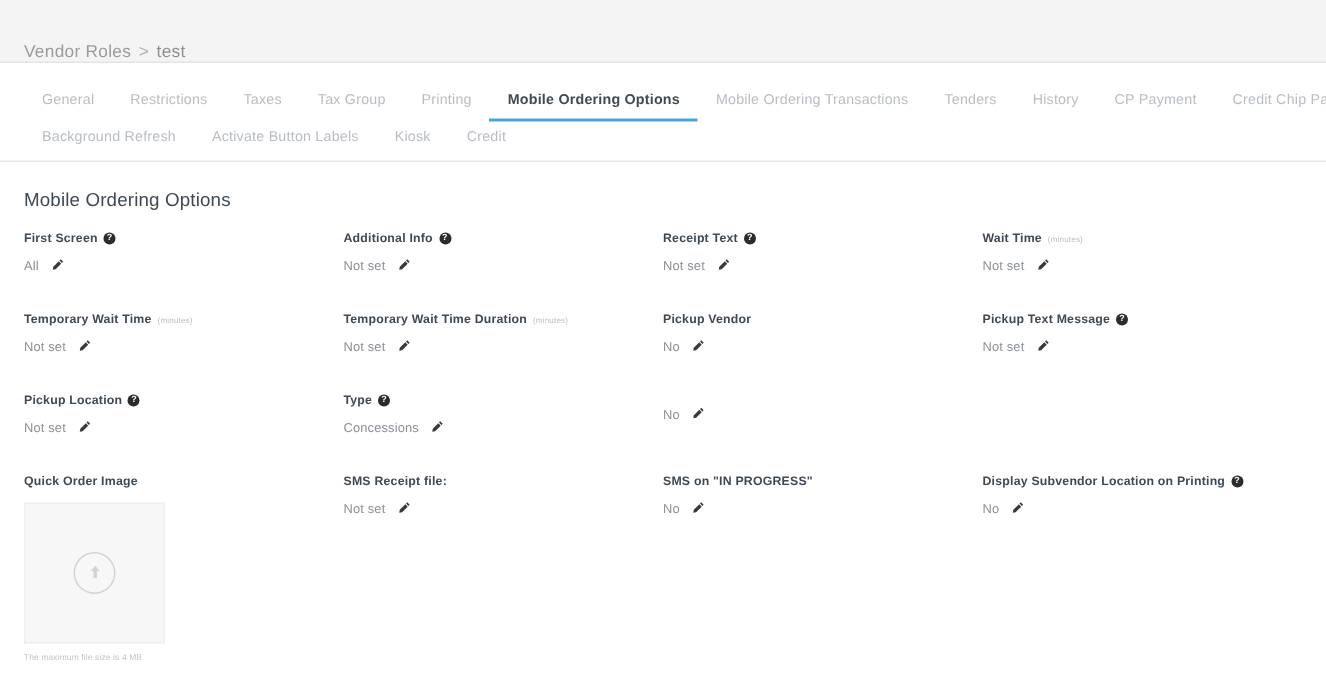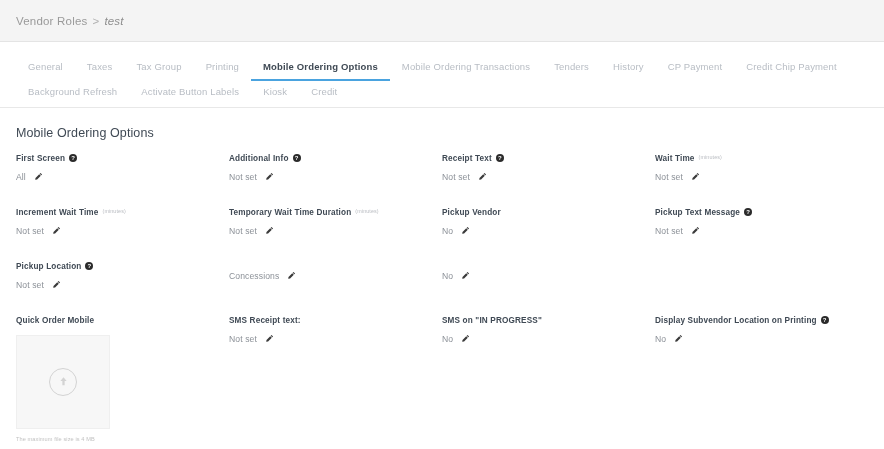--- a/index.html
+++ b/index.html
@@ -19,35 +19,35 @@
     width: 884px;
     height: 449px;
     background: #fff;
   }
   
   .breadcrumb-bar {
     height: 42px;
     background: #f4f4f4;
     border-bottom: 1px solid #e4e4e4;
     display: flex;
-    align-items: center;
+    align-items: flex-end;
     padding: 0 0 0 16px;
     box-sizing: border-box;
   }
   .breadcrumb {
     font-size: 11.5px;
     color: #9a9a9a;
     letter-spacing: .2px;
     display: flex;
     align-items: center;
     gap: 5px;
   }
   .breadcrumb .crumb-link { color: #9a9a9a; }
   .breadcrumb .crumb-sep { color: #b0b0b0; }
-  .breadcrumb .crumb-current { color: #8e8e8e; font-style: italic; }
+  .breadcrumb .crumb-current { color: #8e8e8e; }
 
   
   .tabs-wrap {
     padding: 14px 16px 0 16px;
     border-bottom: 1px solid #e8e8e8;
     background: #fff;
   }
   .tabs-rows {
     display: block;
   }
@@ -89,21 +89,21 @@
   .field {
     margin-bottom: 20px;
     min-height: 34px;
   }
   .field-label {
     font-size: 8.2px;
     font-weight: bold;
     color: #3f4954;
     letter-spacing: .15px;
     display: flex;
-    align-items: flex-start;
+    align-items: flex-end;
     gap: 4px;
     white-space: nowrap;
   }
   .field-sub {
     font-size: 5.4px;
     font-weight: normal;
     color: #b9bcc1;
     letter-spacing: .1px;
   }
   .help-icon {
@@ -179,20 +179,21 @@
       <span class="crumb-link">Vendor Roles</span>
       <span class="crumb-sep">&gt;</span>
       <span class="crumb-current">test</span>
     </div>
   </div>
 
   <div class="tabs-wrap">
     <div class="tabs-rows">
       <div class="tab-row" id="tab-row-1">
           <div class="tab">General</div>
+          <div class="tab">Restrictions</div>
           <div class="tab">Taxes</div>
           <div class="tab">Tax Group</div>
           <div class="tab">Printing</div>
           <div class="tab active">Mobile Ordering Options</div>
           <div class="tab">Mobile Ordering Transactions</div>
           <div class="tab">Tenders</div>
           <div class="tab">History</div>
           <div class="tab">CP Payment</div>
           <div class="tab">Credit Chip Payment</div>
         </div>
@@ -259,21 +260,21 @@
           <span class="field-value">Not set</span>
           <span class="pencil-icon">
             <svg viewBox="0 0 16 16" width="9" height="9" aria-hidden="true">
               <path d="M11.6 1.6l2.8 2.8-1.5 1.5-2.8-2.8zM9.3 3.9l2.8 2.8-6.6 6.6-3.4.6.6-3.4z" fill="#3a3a3a"></path>
             </svg>
           </span>
         </div>
       </div>
       <div class="field">
         <div class="field-label">
-          <span>Increment Wait Time</span>
+          <span>Temporary Wait Time</span>
           <span class="field-sub">(minutes)</span>
         </div>
         <div class="field-value-row">
           <span class="field-value">Not set</span>
           <span class="pencil-icon">
             <svg viewBox="0 0 16 16" width="9" height="9" aria-hidden="true">
               <path d="M11.6 1.6l2.8 2.8-1.5 1.5-2.8-2.8zM9.3 3.9l2.8 2.8-6.6 6.6-3.4.6.6-3.4z" fill="#3a3a3a"></path>
             </svg>
           </span>
         </div>
@@ -327,20 +328,24 @@
         <div class="field-value-row">
           <span class="field-value">Not set</span>
           <span class="pencil-icon">
             <svg viewBox="0 0 16 16" width="9" height="9" aria-hidden="true">
               <path d="M11.6 1.6l2.8 2.8-1.5 1.5-2.8-2.8zM9.3 3.9l2.8 2.8-6.6 6.6-3.4.6.6-3.4z" fill="#3a3a3a"></path>
             </svg>
           </span>
         </div>
       </div>
       <div class="field">
+        <div class="field-label">
+          <span>Type</span>
+          <span class="help-icon">?</span>
+        </div>
         <div class="field-value-row">
           <span class="field-value">Concessions</span>
           <span class="pencil-icon">
             <svg viewBox="0 0 16 16" width="9" height="9" aria-hidden="true">
               <path d="M11.6 1.6l2.8 2.8-1.5 1.5-2.8-2.8zM9.3 3.9l2.8 2.8-6.6 6.6-3.4.6.6-3.4z" fill="#3a3a3a"></path>
             </svg>
           </span>
         </div>
       </div>
       <div class="field">
@@ -351,34 +356,34 @@
               <path d="M11.6 1.6l2.8 2.8-1.5 1.5-2.8-2.8zM9.3 3.9l2.8 2.8-6.6 6.6-3.4.6.6-3.4z" fill="#3a3a3a"></path>
             </svg>
           </span>
         </div>
       </div>
     </div>
 
   <div class="grid" id="field-grid-row4">
       <div class="field upload-field">
         <div class="field-label">
-          <span>Quick Order Mobile</span>
+          <span>Quick Order Image</span>
         </div>
         <div class="upload-box">
           <span class="upload-arrow">
             <svg viewBox="0 0 24 24" width="15" height="15" aria-hidden="true">
               <path d="M12 5l5 6h-3.2v7h-3.6v-7H7z" fill="#d3d3d3"></path>
             </svg>
           </span>
         </div>
         <div class="upload-note">The maximum file size is 4 MB</div>
       </div>
       <div class="field">
         <div class="field-label">
-          <span>SMS Receipt text:</span>
+          <span>SMS Receipt file:</span>
         </div>
         <div class="field-value-row">
           <span class="field-value">Not set</span>
           <span class="pencil-icon">
             <svg viewBox="0 0 16 16" width="9" height="9" aria-hidden="true">
               <path d="M11.6 1.6l2.8 2.8-1.5 1.5-2.8-2.8zM9.3 3.9l2.8 2.8-6.6 6.6-3.4.6.6-3.4z" fill="#3a3a3a"></path>
             </svg>
           </span>
         </div>
       </div>

